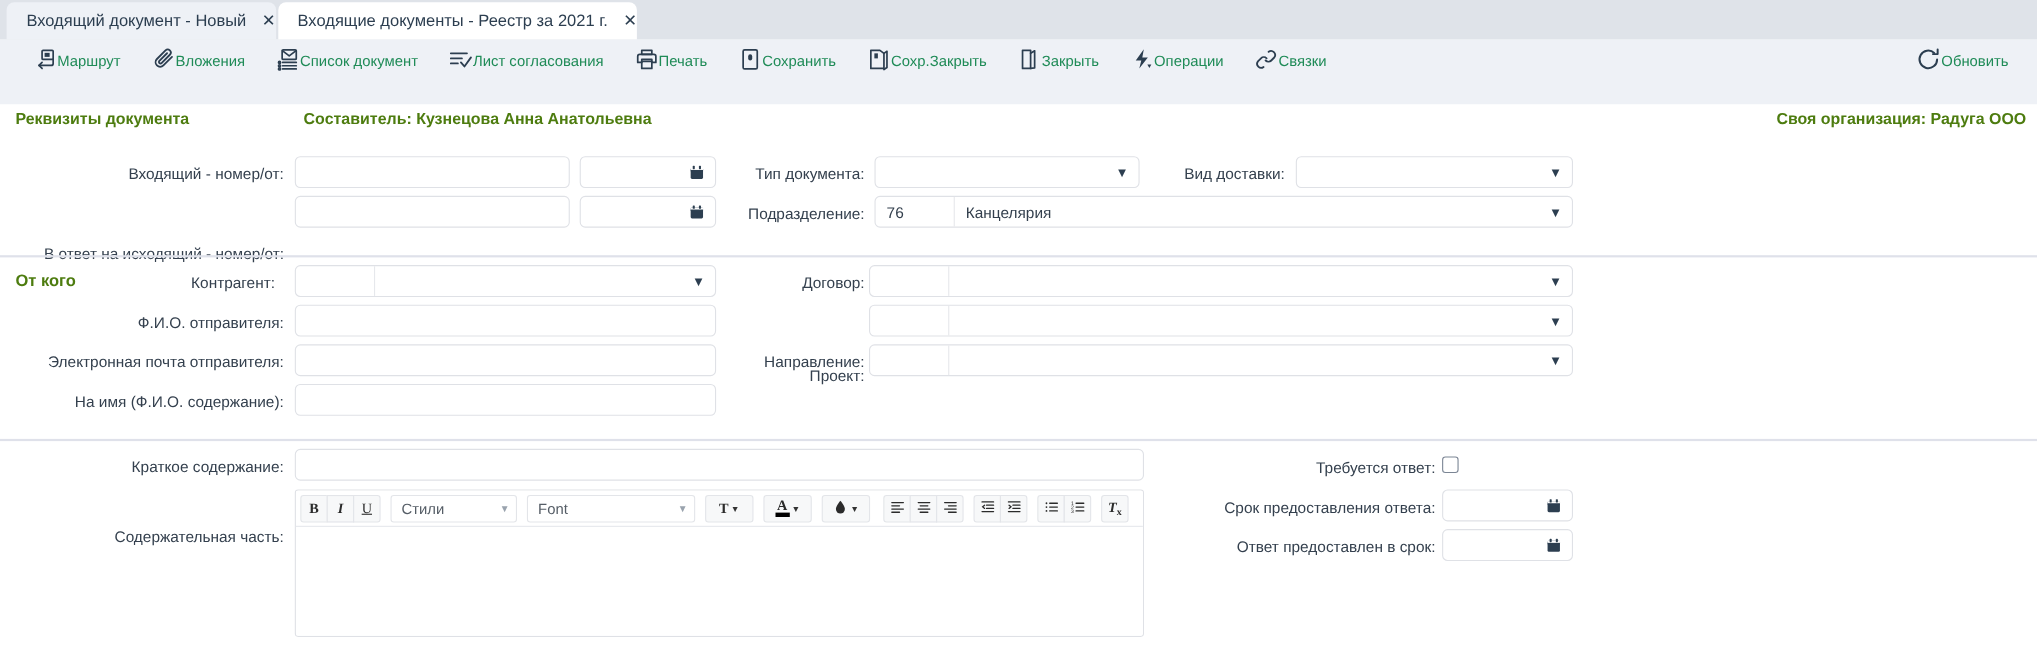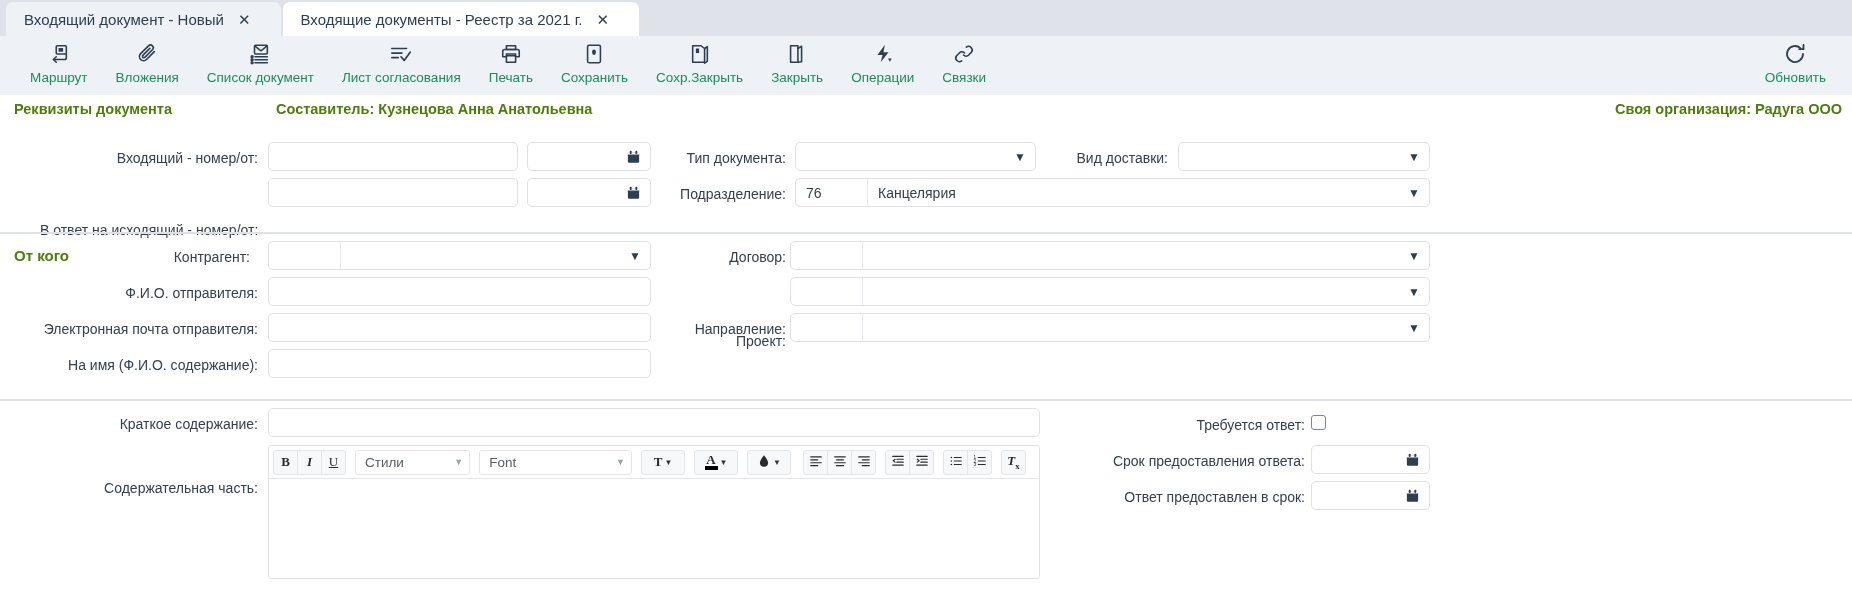--- a/index.html
+++ b/index.html
@@ -21,21 +21,21 @@
     display: flex;
     align-items: flex-end;
     padding-left: 6px;
     gap: 2px;
   }
   .tab {
     height: 34px;
     display: flex;
     align-items: center;
     gap: 14px;
-    padding: 0 30px 0 18px;
+    padding: 0 0 0 18px;
     font-size: 15px;
     color: #2c3e50;
     border-radius: 7px 7px 0 0;
     white-space: nowrap;
     cursor: pointer;
   }
   .tab.inactive { background: #eef1f6; }
   .tab.active { background: #ffffff; }
   .tab-close {
     font-size: 15px;
@@ -49,21 +49,20 @@
   .toolbar {
     position: relative;
     height: 59px;
     background: #eef1f6;
     display: flex;
     align-items: flex-start;
     padding: 5px 0 0 16px;
   }
   .tbtn {
     display: flex;
-    flex-direction: column;
     align-items: center;
     justify-content: flex-start;
     min-width: 40px;
     padding: 0 14px;
     cursor: pointer;
     text-decoration: none;
   }
   .tbtn .ic {
     height: 26px;
     display: flex;

